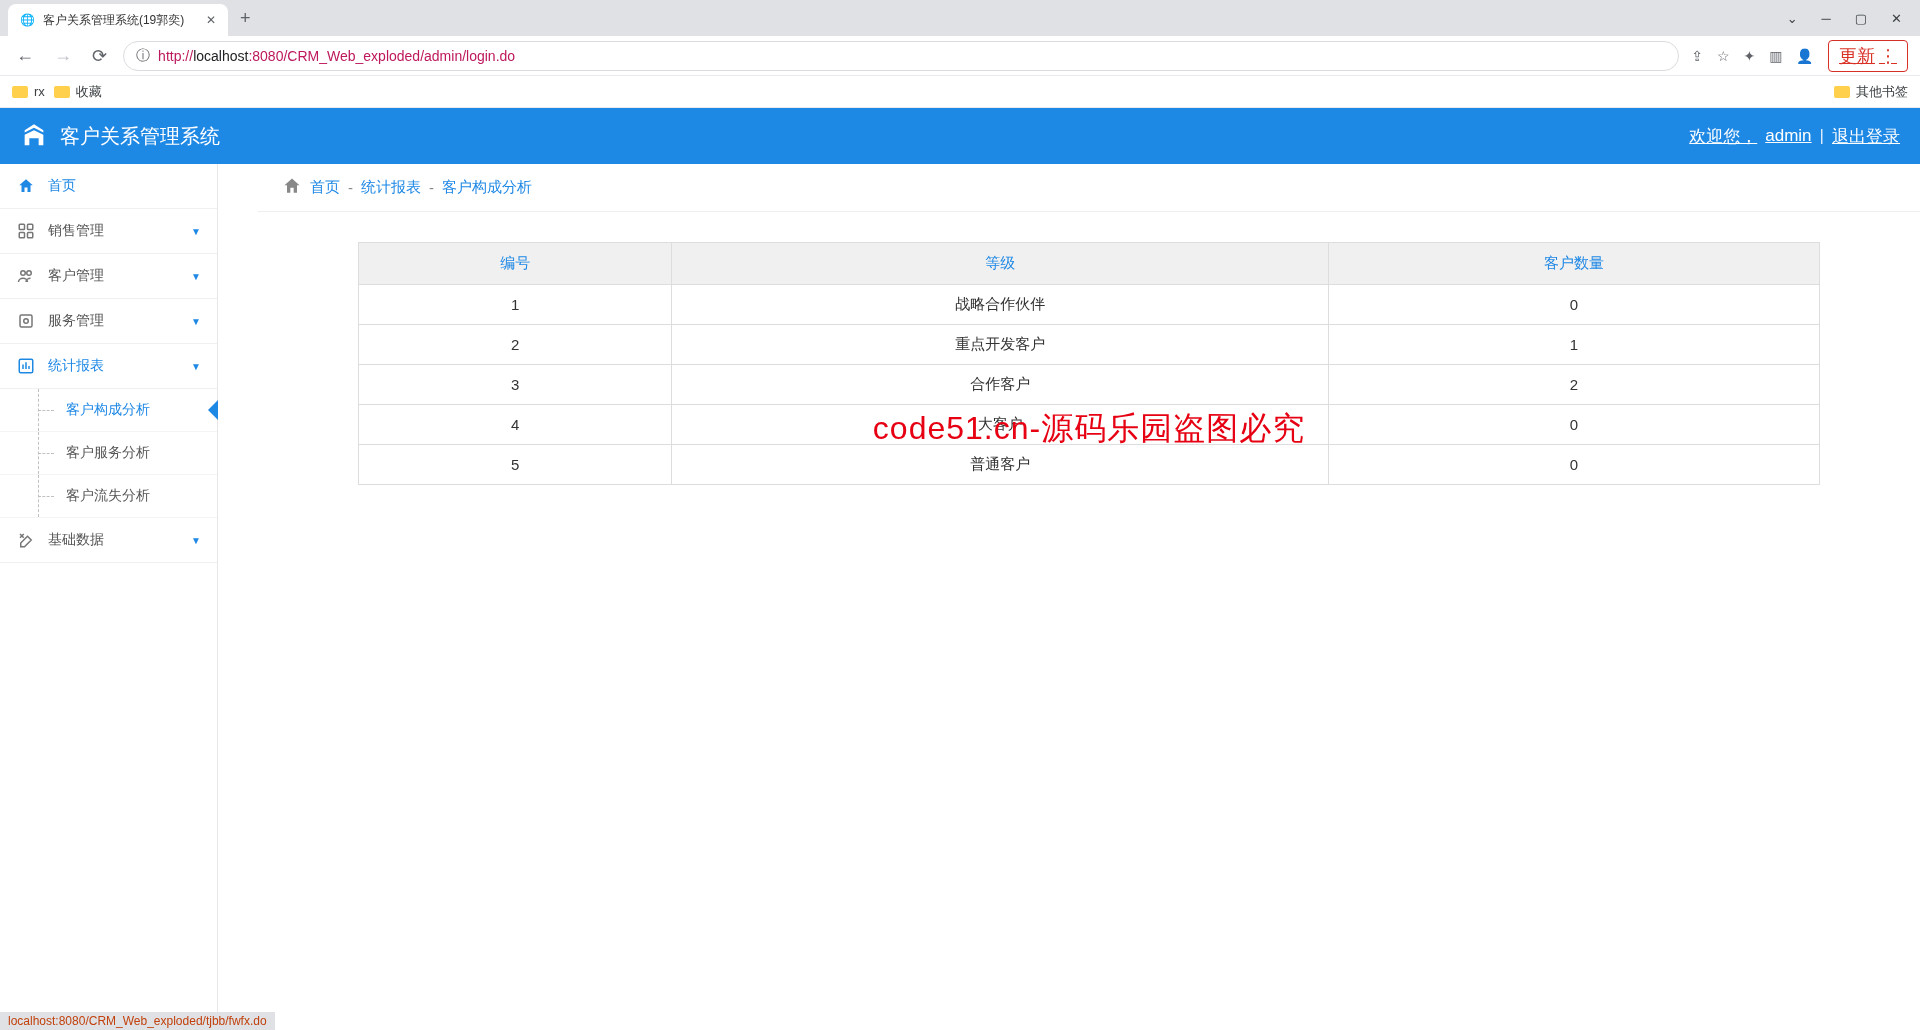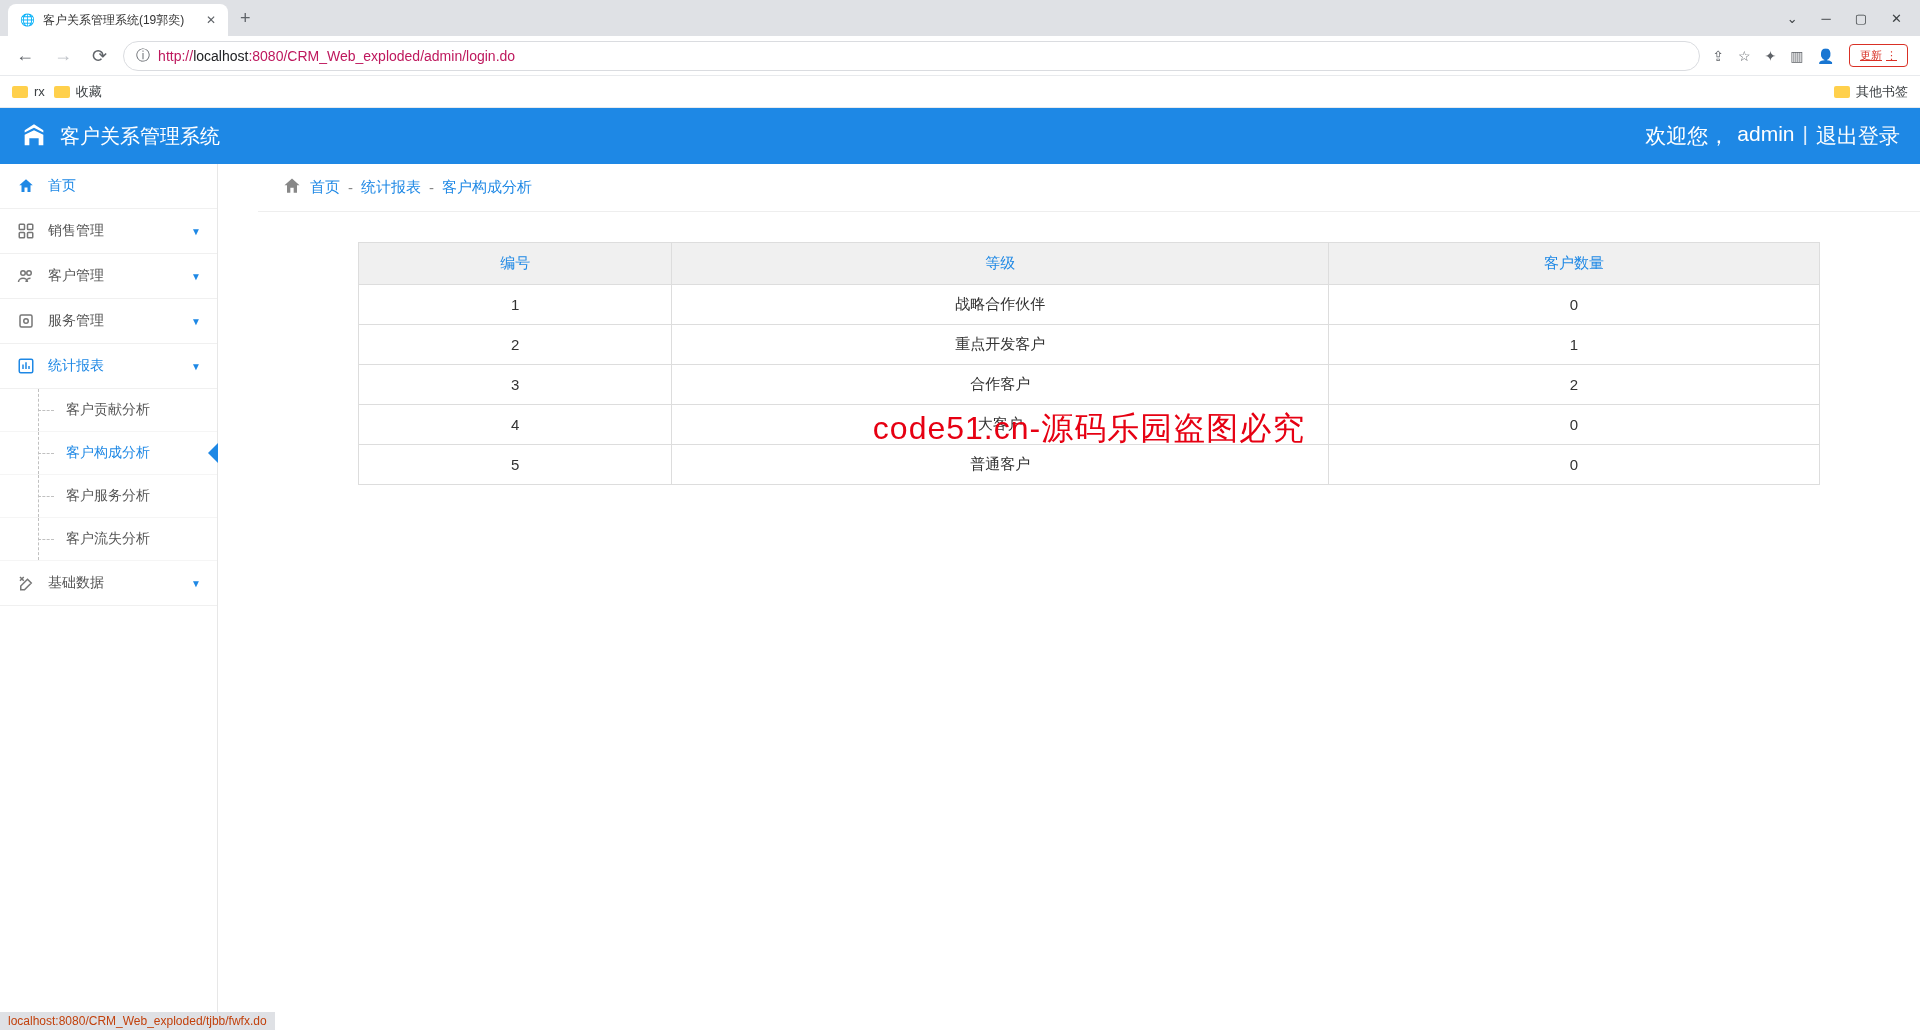--- a/index.html
+++ b/index.html
@@ -16,32 +16,32 @@
     .window-controls span { cursor: pointer; font-size: 13px; }
     
     .nav-bar { display: flex; align-items: center; height: 40px; background: #fff; padding: 0 12px; gap: 12px; border-bottom: 1px solid #e8eaed; }
     .nav-bar .nav-btn { color: #5f6368; cursor: pointer; padding: 4px; font-size: 18px; }
     .url-bar { flex: 1; display: flex; align-items: center; height: 30px; background: #fff; border: 1px solid #dadce0; border-radius: 15px; padding: 0 12px; font-size: 14px; color: #5f6368; }
     .url-bar .info-icon { margin-right: 8px; }
     .url-bar .url-text { color: #202124; }
     .url-bar .url-text .muted { color: #be185d; }
     .nav-actions { display: flex; gap: 14px; align-items: center; color: #5f6368; }
     .nav-actions span { cursor: pointer; }
-    .update-btn { border: 1px solid #d93025; color: #d93025; padding: 3px 10px; border-radius: 4px; font-size: 11px; cursor: pointer; display: flex; align-items: center; gap: 4px; text-decoration: underline; }
+    .update-btn { border: 1px solid #d93025; color: #d93025; padding: 3px 10px; border-radius: 4px; font-size: 18px; cursor: pointer; display: flex; align-items: center; gap: 4px; text-decoration: underline; }
     
     .bookmarks-bar { display: flex; align-items: center; height: 32px; background: #fff; padding: 0 12px; gap: 9px; font-size: 13px; color: #3c4043; border-bottom: 1px solid #e8eaed; }
     .bookmark-item { display: flex; align-items: center; gap: 6px; cursor: pointer; }
     .folder-icon { width: 16px; height: 12px; background: #ffd04c; border-radius: 2px; display: inline-block; }
     .bookmarks-right { margin-left: auto; display: flex; align-items: center; gap: 6px; }
     
     
     .app-header { background: #1e88e5; color: #fff; height: 56px; display: flex; align-items: center; padding: 0 20px; }
     .app-logo { display: flex; align-items: center; gap: 12px; font-size: 20px; }
     .app-logo svg { width: 28px; height: 28px; }
-    .app-header-right { margin-left: auto; font-size: 21px; display: flex; align-items: flex-start; gap: 8px; }
+    .app-header-right { margin-left: auto; font-size: 17px; display: flex; align-items: center; gap: 8px; text-decoration: underline; }
     .app-header-right a { color: #fff; text-decoration: none; }
     .divider { color: rgba(255,255,255,0.85); }
     
     
     .app-body { display: flex; min-height: calc(100vh - 164px); gap: 40px; }
     .sidebar { width: 218px; background: #fff; border-right: 1px solid #e7e7e7; }
     .content { flex: 1; background: #fff; padding: 0; }
     
     
     .menu-item { display: flex; align-items: center; height: 45px; padding: 0 16px; color: #555; cursor: pointer; border-bottom: 1px solid #f0f0f0; }
@@ -190,24 +190,20 @@
       <span class="menu-icon">
           <svg width="18" height="18" viewBox="0 0 24 24" fill="none" stroke="#1e88e5" stroke-width="2">
             <rect x="3" y="3" width="18" height="18" rx="2"></rect>
             <path d="M8 16V10M12 16V7M16 16v-4"></path>
           </svg>
         </span>
       <span>统计报表</span>
       <span class="chev">▼</span>
     </div>
     <div class="submenu">
-      <div class="submenu-item">
-          <span class="dash"></span>
-          <span>客户贡献分析</span>
-        </div>
       <div class="submenu-item active">
           <span class="dash"></span>
           <span>客户构成分析</span>
         </div>
       <div class="submenu-item">
           <span class="dash"></span>
           <span>客户服务分析</span>
         </div>
       <div class="submenu-item">
           <span class="dash"></span>

